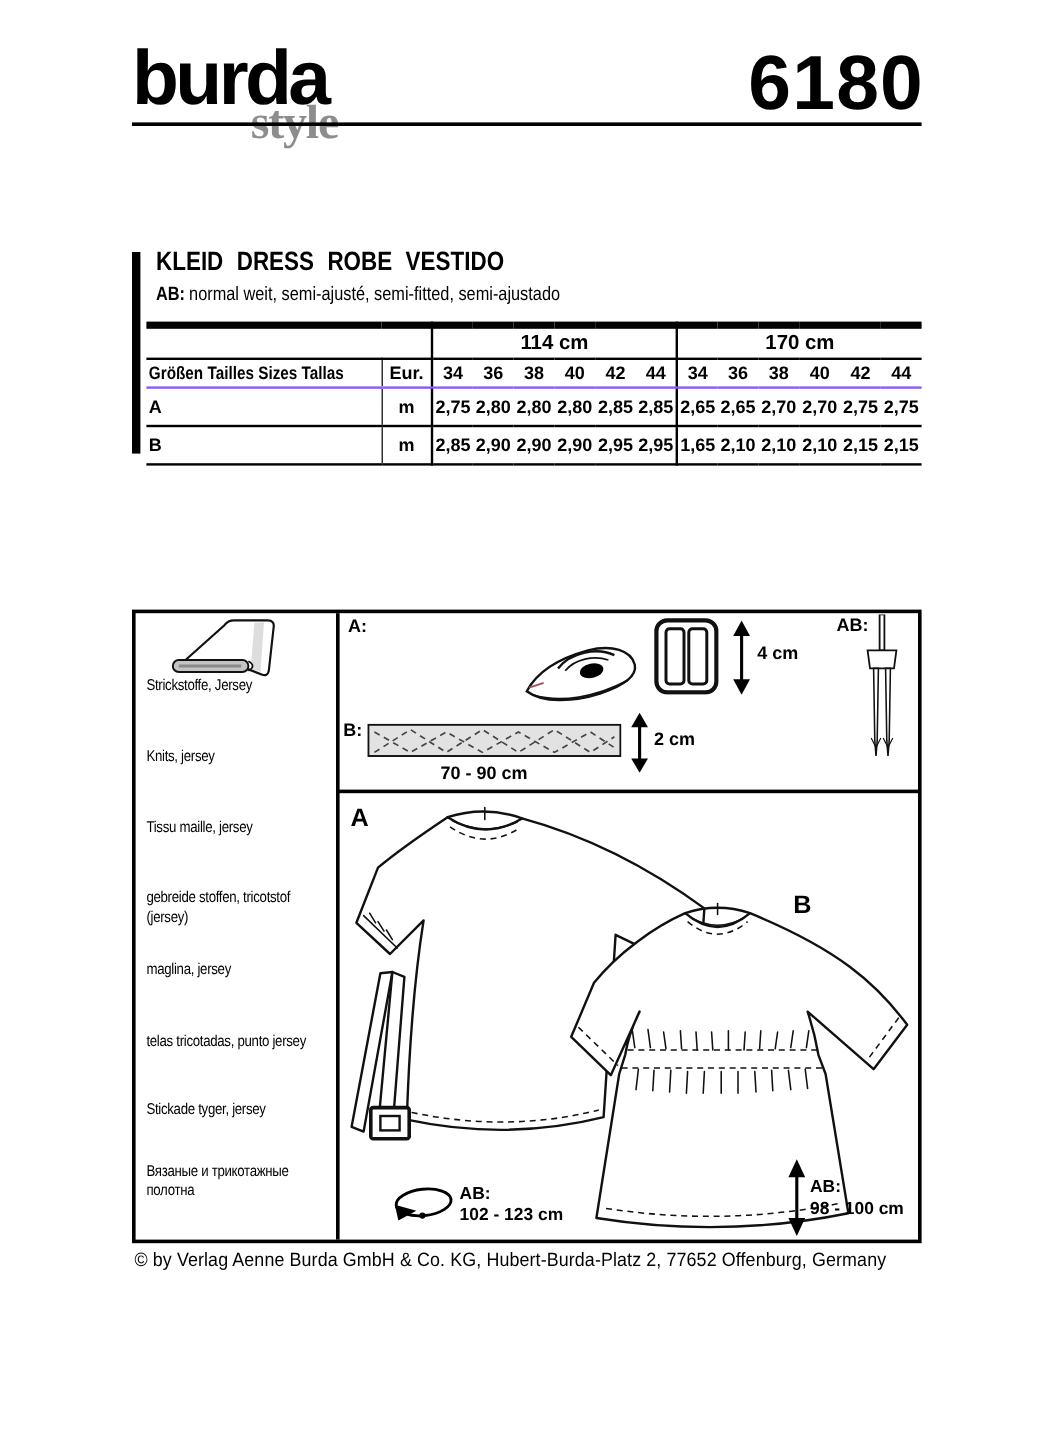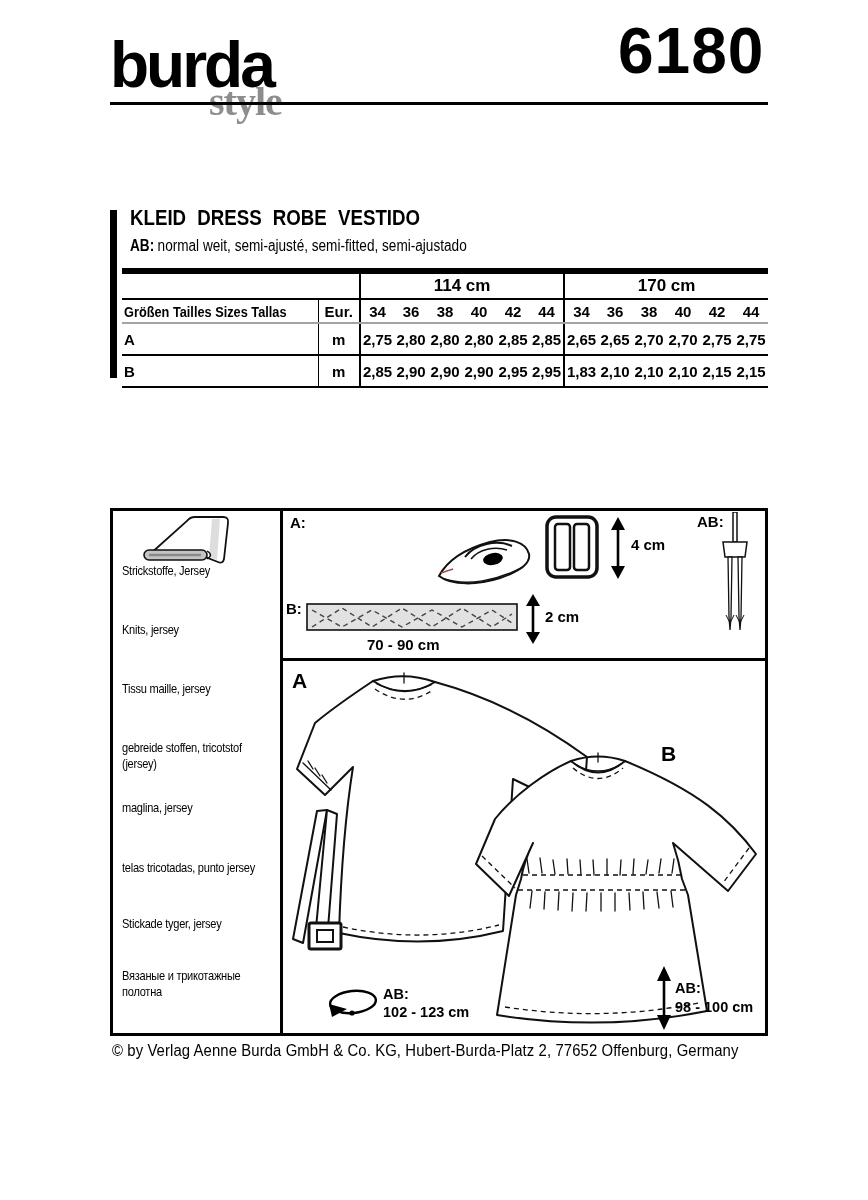--- a/index.html
+++ b/index.html
@@ -10,37 +10,37 @@
   }
   .abs { position:absolute; }
   .cond { display:inline-block; transform:scaleX(0.85); transform-origin:0 50%; white-space:nowrap; }
   .cond9 { display:inline-block; transform:scaleX(0.93); transform-origin:0 50%; white-space:nowrap; }
 
   
   .brand { left:110px; top:28px; font-size:64px; font-weight:bold; letter-spacing:-3px; }
   .brand-sub { left:209px; top:78px; font-family:"Liberation Serif", serif; font-weight:bold;
                font-size:40px; color:#8d8d8d; letter-spacing:-1px; }
   .header-rule { left:110px; top:102px; width:658px; height:2.5px; background:#000; }
-  .style-number { left:618px; top:14px; width:152px; font-size:64px;
+  .style-number { left:618px; top:32px; width:152px; text-align:right; font-size:64px;
                   font-weight:bold; letter-spacing:1px; }
 
   
   .title-bar { left:110px; top:210px; width:7px; height:168px; background:#000; }
   .title-heading { left:130px; top:205px; font-size:22px; font-weight:bold; word-spacing:7px; }
   .title-fit { left:130px; top:237px; font-size:16px; }
   .title-fit b { margin-right:4px; }
 
   
   table.size-table { position:absolute; left:122px; top:268px; width:646px;
     border-collapse:collapse; table-layout:fixed;
     border-top:6px solid #000; }
   .size-table td { padding:0; text-align:center; vertical-align:middle;
     font-weight:bold; font-size:15px; }
   .size-table .r1 td { height:28px; border-bottom:2px solid #000; font-size:17px; }
-  .size-table .r2 td { height:24px; border-bottom:2px solid #a3a3a3; }
+  .size-table .r2 td { height:24px; border-bottom:2px solid #8b5cf6; }
   .size-table .rA td { height:32px; border-bottom:2px solid #000; }
   .size-table .rB td { height:32px; border-bottom:2.5px solid #000; }
   .size-table td.lbl { text-align:left; padding-left:2px; }
   .size-table td.v-lab { border-right:1.5px solid #000; }
   .size-table td.v-eur { border-right:2px solid #000; }
   .size-table td.v-grp { border-right:2px solid #000;margin-top:48px; }
 
   
   .panel { left:110px; top:508px; width:658px; height:528px; border:3px solid #000; }
   .div-v { position:absolute; left:167px; top:0; width:2.5px; height:100%; background:#000; }
@@ -136,21 +136,21 @@
     </tr>
     <tr class="rB">
       <td class="lbl v-lab">B</td>
       <td class="v-eur">m</td>
       <td>2,85</td>
       <td>2,90</td>
       <td>2,90</td>
       <td>2,90</td>
       <td>2,95</td>
       <td class="v-grp">2,95</td>
-      <td>1,83</td>
+      <td>1,65</td>
       <td>2,10</td>
       <td>2,10</td>
       <td>2,10</td>
       <td>2,15</td>
       <td>2,15</td>
     </tr>
   </tbody>
     </table>
 
   <div class="abs panel">

